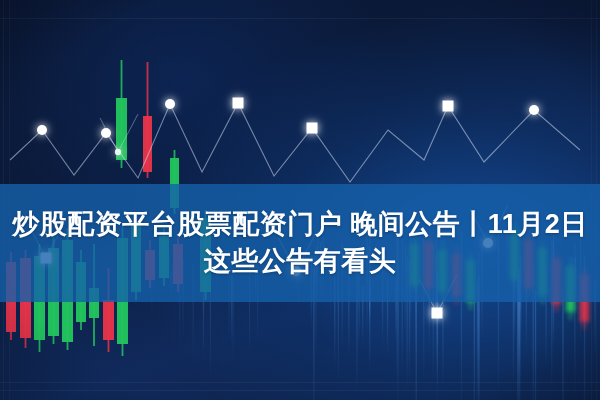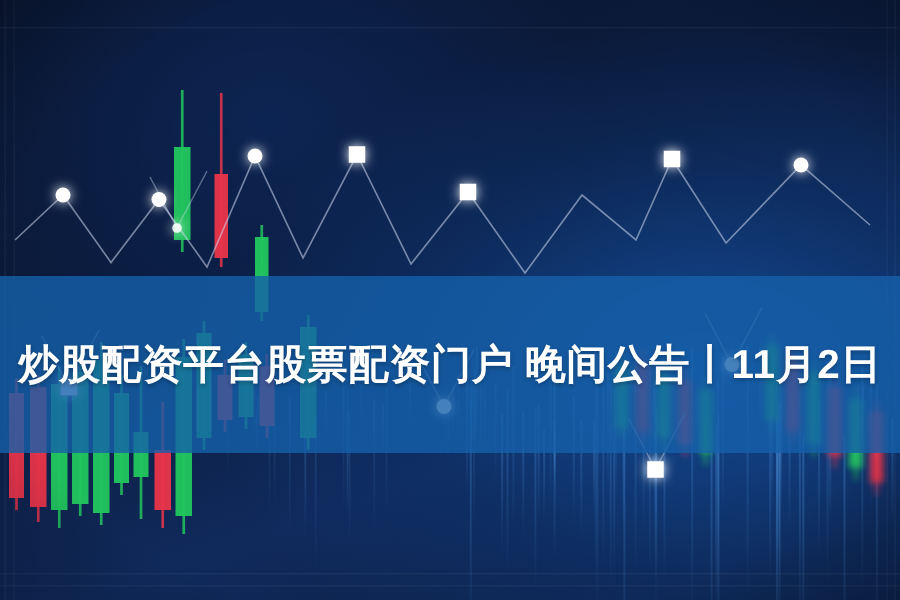--- a/index.html
+++ b/index.html
@@ -333,15 +333,16 @@
         <rect x="431.5" y="307.5" width="11" height="11" fill="#ffffff" filter="url(#nodeGlow)"></rect>
         <circle cx="488" cy="243" r="5" fill="#ffffff" filter="url(#nodeGlow)"></circle>
         <circle cx="118" cy="152" r="3.2" fill="#ffffff" filter="url(#nodeGlow)" opacity="0.9"></circle>
       </g>
   </svg>
 
   <div class="bg-vignette"></div>
 
   <div class="banner" id="banner" style="top: 140px; height: 118px; background: rgba(21, 96, 170, 0.8); margin-top: 44px;">
     <div class="banner-line l1" style="color: rgb(255, 255, 255);">炒股配资平台股票配资门户 晚间公告丨11月2日</div>
+    <div class="banner-line l2" style="color: rgb(255, 255, 255);">这些公告有看头</div>
   </div>
 
 </div>
 
 </body></html>

